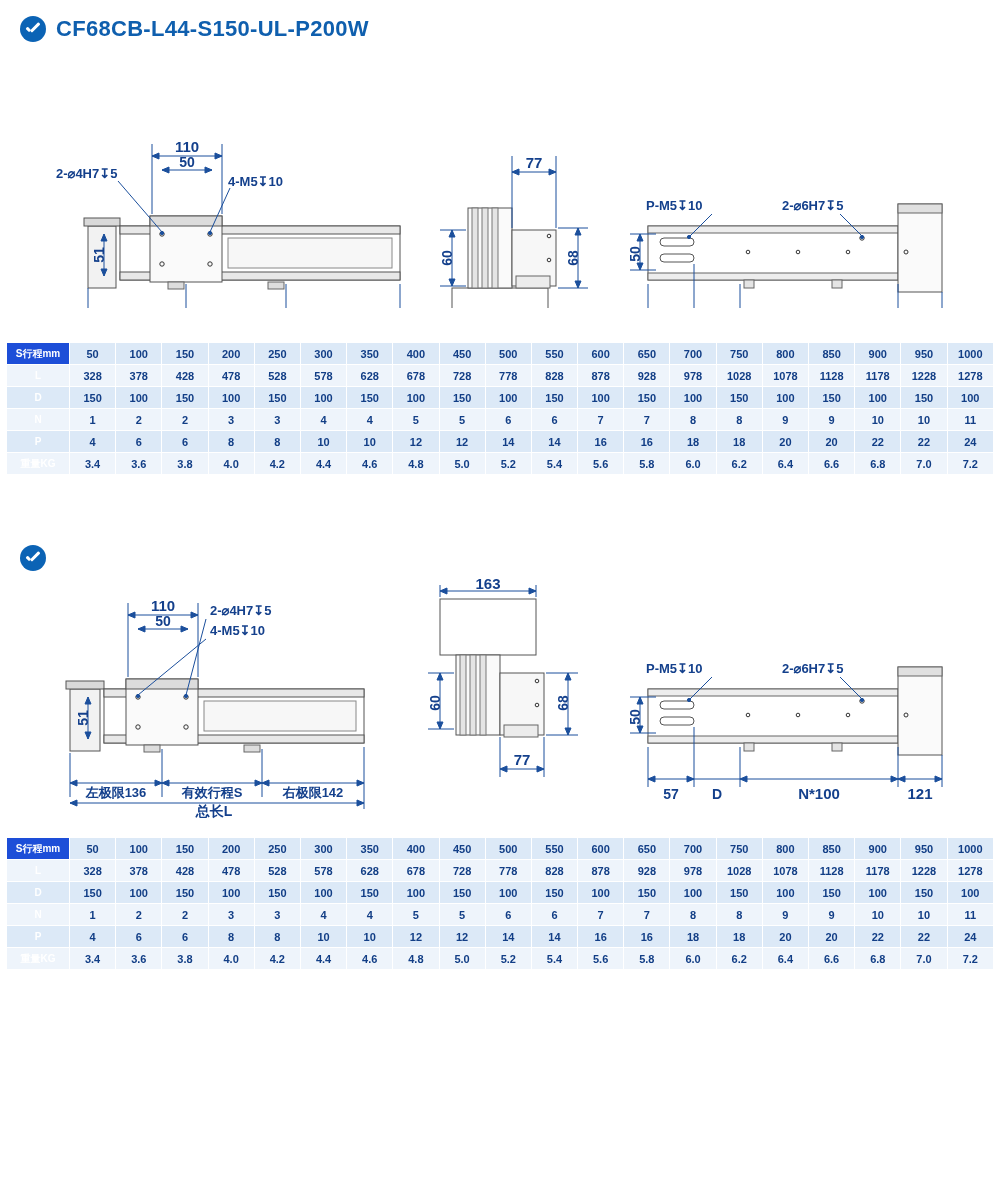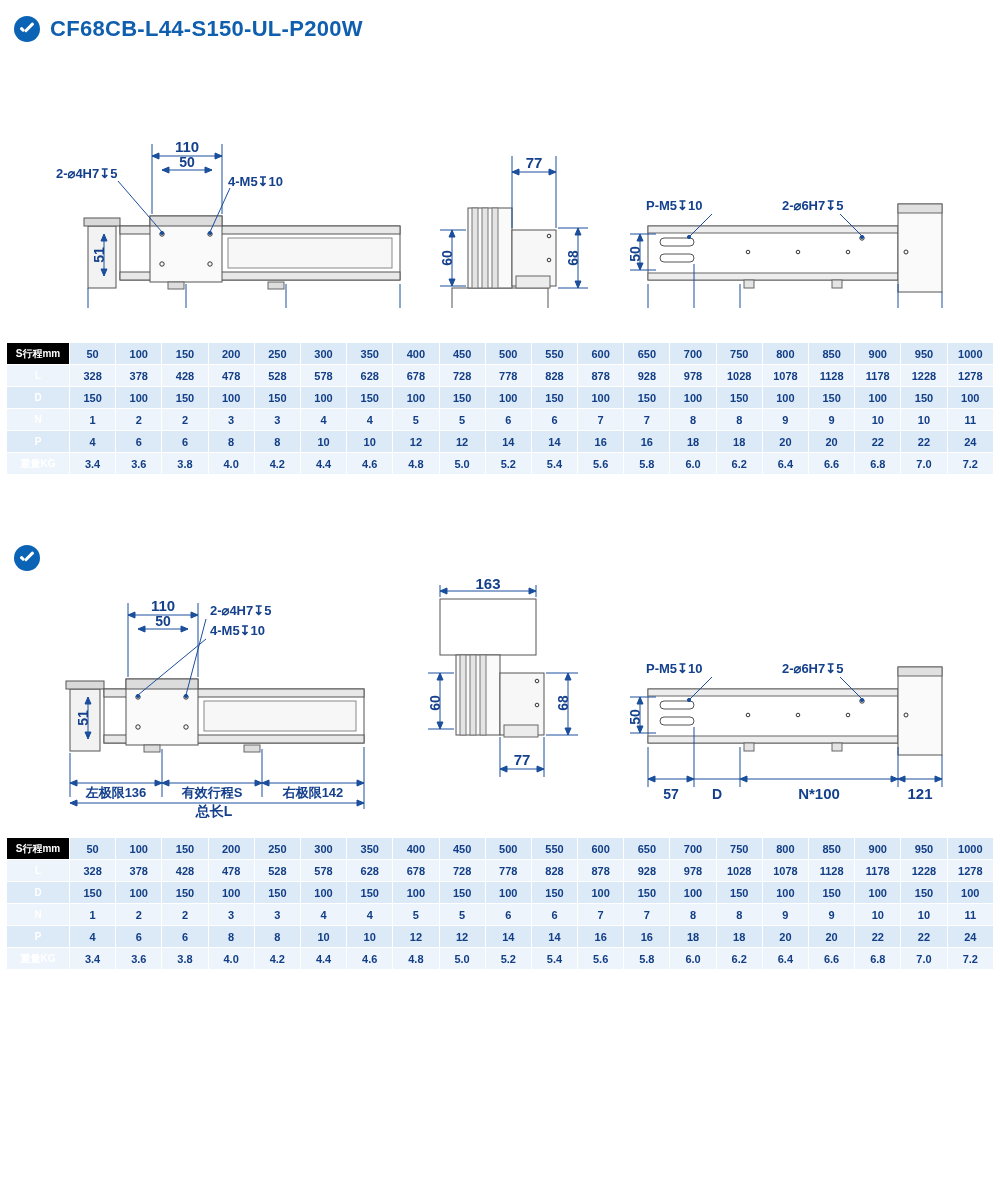--- a/index.html
+++ b/index.html
@@ -8,21 +8,21 @@
     background:#ffffff;
     font-family:"Liberation Sans", sans-serif;
     color:#1b3f8b;
     position:relative;
     overflow:hidden;
   }
   .section{position:relative;}
   
   .title-row{
     display:flex;align-items:center;gap:10px;
-    padding-left:14px;
+    padding-left:20px;
   }
   .check-icon{
     width:26px;height:26px;border-radius:50%;
     background:#0b63b5;position:relative;flex:0 0 auto;
   }
   .check-icon:before{
     content:"";position:absolute;left:6px;top:12px;
     width:5px;height:2.6px;background:#fff;
     transform:rotate(45deg);border-radius:1px;
   }
@@ -57,21 +57,21 @@
     font-weight:bold;
     border:1px solid #ffffff;
   }
   table.spec td.hdr{
     background:#2f78c4;color:#ffffff;font-size:10px;
     width:60px;
   }
   table.spec tr.band-a td{background:#dce9f7;}
   table.spec tr.band-b td{background:#eef4fb;}
   table.spec tr.head td{background:#dce9f7;color:#123e86;}
-  table.spec tr.head td.hdr{background:#000000;color:#fff;}
+  table.spec tr.head td.hdr{background:#1d4ed8;color:#fff;}
   .sp1{height:70px;}
 </style>
 </head>
 <body>
 
 <div class="section">
 
   <div class="title-row" style="padding-top:16px;">
     <div class="check-icon"></div>
     <div class="title-text">CF68CB-L44-S150-UL-P200W</div>

